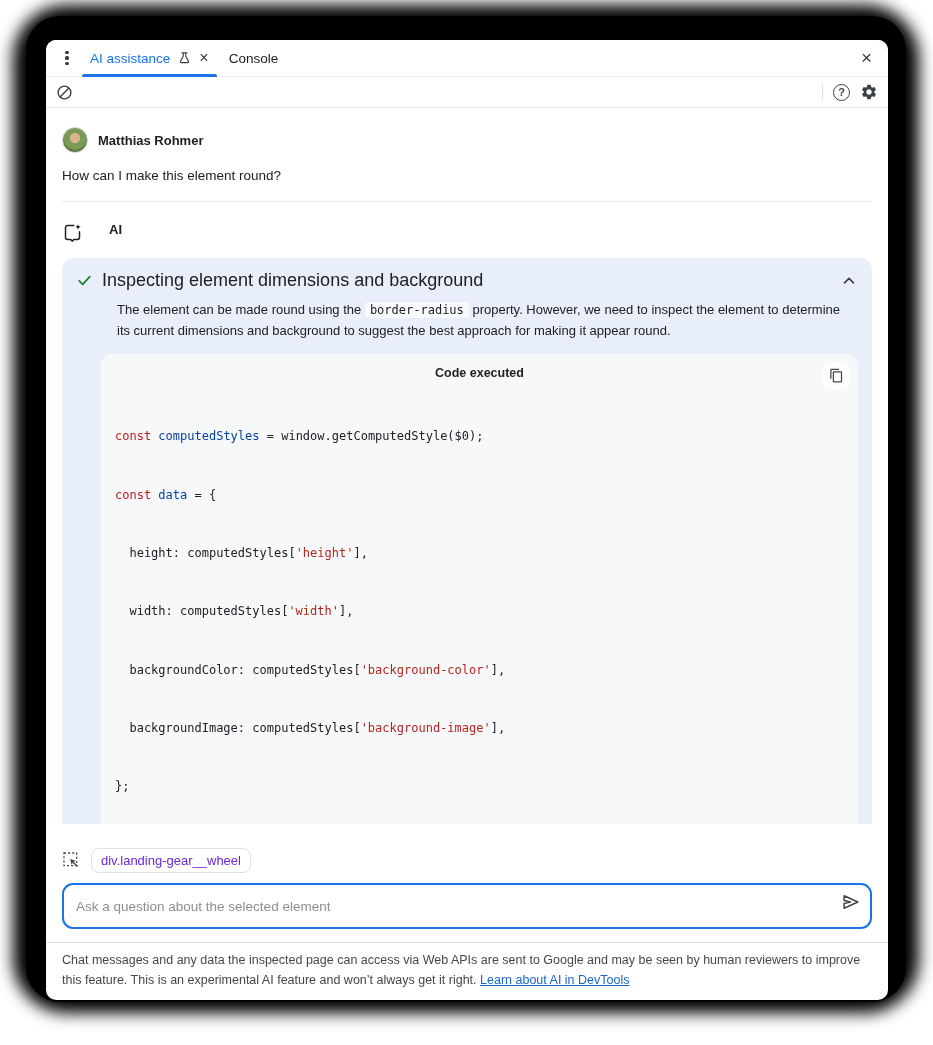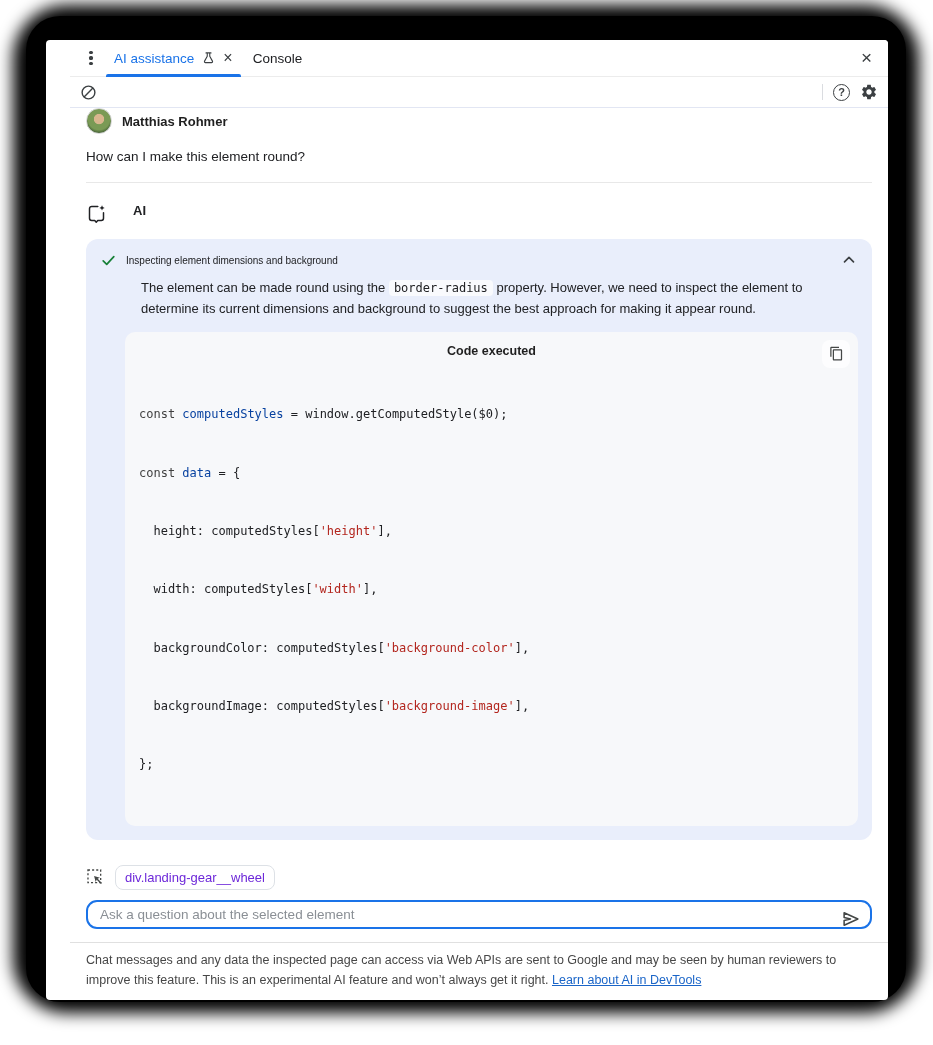--- a/index.html
+++ b/index.html
@@ -7,22 +7,22 @@
               font-family:"Liberation Sans", sans-serif; }
   .stage { position:relative; width:933px; height:1045px; background:#fff; overflow:hidden; }
 
   
   .blob { position:absolute; left:13px; top:5px; width:906px; height:1008px;
           background:#000; border-radius:54px; filter:blur(8px); }
   .blob2 { position:absolute; left:26px; top:16px; width:880px; height:986px;
            background:#000; border-radius:34px; }
 
   .window { position:absolute; left:46px; top:40px; width:842px; height:960px;
-            background:#fff; border-radius:4px; overflow:hidden;
-            display:flex; flex-direction:column; color:#202124;padding-left:24px; }
+            background:#fff; border-radius:10px; overflow:hidden;
+            display:flex; flex-direction:column; color:#202124; }
 
   
   .tabbar { height:37px; flex:0 0 37px; display:flex; align-items:stretch;
             background:#fff; border-bottom:1px solid #ececec; padding:0 8px; }
   .kebab { width:26px; display:flex; flex-direction:column; justify-content:center;
            align-items:center; gap:2.5px; cursor:pointer; }
   .kebab i { width:3.2px; height:3.2px; border-radius:50%; background:#3c4043; }
   .tab { position:relative; display:flex; align-items:center; gap:7px;
          padding:0 10px; font-size:13.5px; cursor:pointer; }
   .tab.active { color:#1a73e8; }
@@ -37,61 +37,61 @@
   .toolbar { height:31px; flex:0 0 31px; display:flex; align-items:center;
              padding:0 10px; border-bottom:1px solid #e2e6f3; gap:10px; }
   .icon-btn { display:flex; align-items:center; justify-content:center; cursor:pointer; }
   .vdiv { width:1px; height:16px; background:#dadce0; }
   .circle-glyph { width:17px; height:17px; border:1.6px solid #3c4043; border-radius:50%;
                   display:flex; align-items:center; justify-content:center;
                   font-size:11px; font-weight:bold; color:#3c4043; line-height:1; }
 
   
   .chat { flex:1; padding:0 16px; overflow:hidden; }
-  .user-row { display:flex; align-items:center; gap:10px; }
+  .user-row { display:flex; align-items:center; gap:10px; margin-top:19px; }
   .avatar { width:26px; height:26px; border-radius:50%;
             background:radial-gradient(circle at 50% 42%, #d9b68e 0 26%, #7a9a55 30% 58%, #3f5c33 78%, #2c4426 100%);
             border:1px solid #d7d7d7; }
   .user-name { font-size:13px; font-weight:bold; color:#1f1f1f; }
   .question { font-size:13.5px; margin:15px 0 18px; }
   .divider { border-bottom:1px solid #e8e8e8; }
 
   .ai-row { display:flex; gap:26px; margin-top:20px; }
   .ai-label { font-size:13px; font-weight:bold; }
 
   .card { margin-top:15px; background:#e9eefb; border-radius:12px; padding:12px 14px 14px; }
   .card-head { display:flex; align-items:center; gap:9px; }
-  .card-title { flex:1; font-size:10px; color:#202124; }
+  .card-title { flex:1; font-size:18px; color:#202124; }
   .card-body { margin-left:25px; }
   .card-intro { font-size:13px; line-height:1.6; margin:9px 16px 12px; }
 
   .codecard { border-radius:10px; overflow:hidden; display:flex; flex-direction:column; gap:2px; }
   .codesec { background:#f7f8fa; padding:12px 14px; position:relative; }
   .codesec-title { font-size:12.5px; font-weight:bold; color:#1f1f1f;text-align:center; }
   .copy-btn { position:absolute; top:8px; right:8px; width:28px; height:28px;
               background:#fdfdfe; border-radius:8px; display:flex; align-items:center;
               justify-content:center; cursor:pointer; }
   .codeblock { margin-top:9px; font-family:"DejaVu Sans Mono", monospace; font-size:12px;
                line-height:1.62; white-space:pre; }
 
-  .tok-kw  { color:#404040; }
+  .tok-kw  { color:#b91c1c; }
   .tok-var { color:#0842a0; }
   .tok-str { color:#b3261e; }
   .tok-pl  { color:#202124; }
   .tok-code { font-family:"DejaVu Sans Mono", monospace; font-size:12px;
               background:#eff1f4; border-radius:4px; padding:1px 5px; }
   .card-intro .tok-code { background:#f9fafd; }
 
   
   .composer { flex:0 0 auto; padding:0 16px; }
   .sel-row { display:flex; align-items:center; gap:10px; margin-top:24px; }
   .sel-badge { border:1px solid #dde1e6; border-radius:8px; padding:4px 9px;
                font-size:13px; color:#6d28d9; background:#fff; cursor:pointer; }
   .input-row { margin-top:10px; position:relative; }
-  .ask-input { width:100%; height:29px; border:2px solid #1a73e8; border-radius:11px;
+  .ask-input { width:100%; height:46px; border:2px solid #1a73e8; border-radius:11px;
                padding:0 40px 0 12px; font-size:13.5px; color:#202124; outline:none;
                font-family:"Liberation Sans", sans-serif; }
   .ask-input::placeholder { color:#8a8f95; }
   .send-btn { position:absolute; right:10px; top:8px; cursor:pointer; }
 
   
   .footer { flex:0 0 auto; margin-top:13px; border-top:1px solid #e0e0e0;
             padding:8px 16px 10px; font-size:12.5px; line-height:1.55; color:#474747; }
   .footer a { color:#1a65c8; }
   svg { display:block; }

